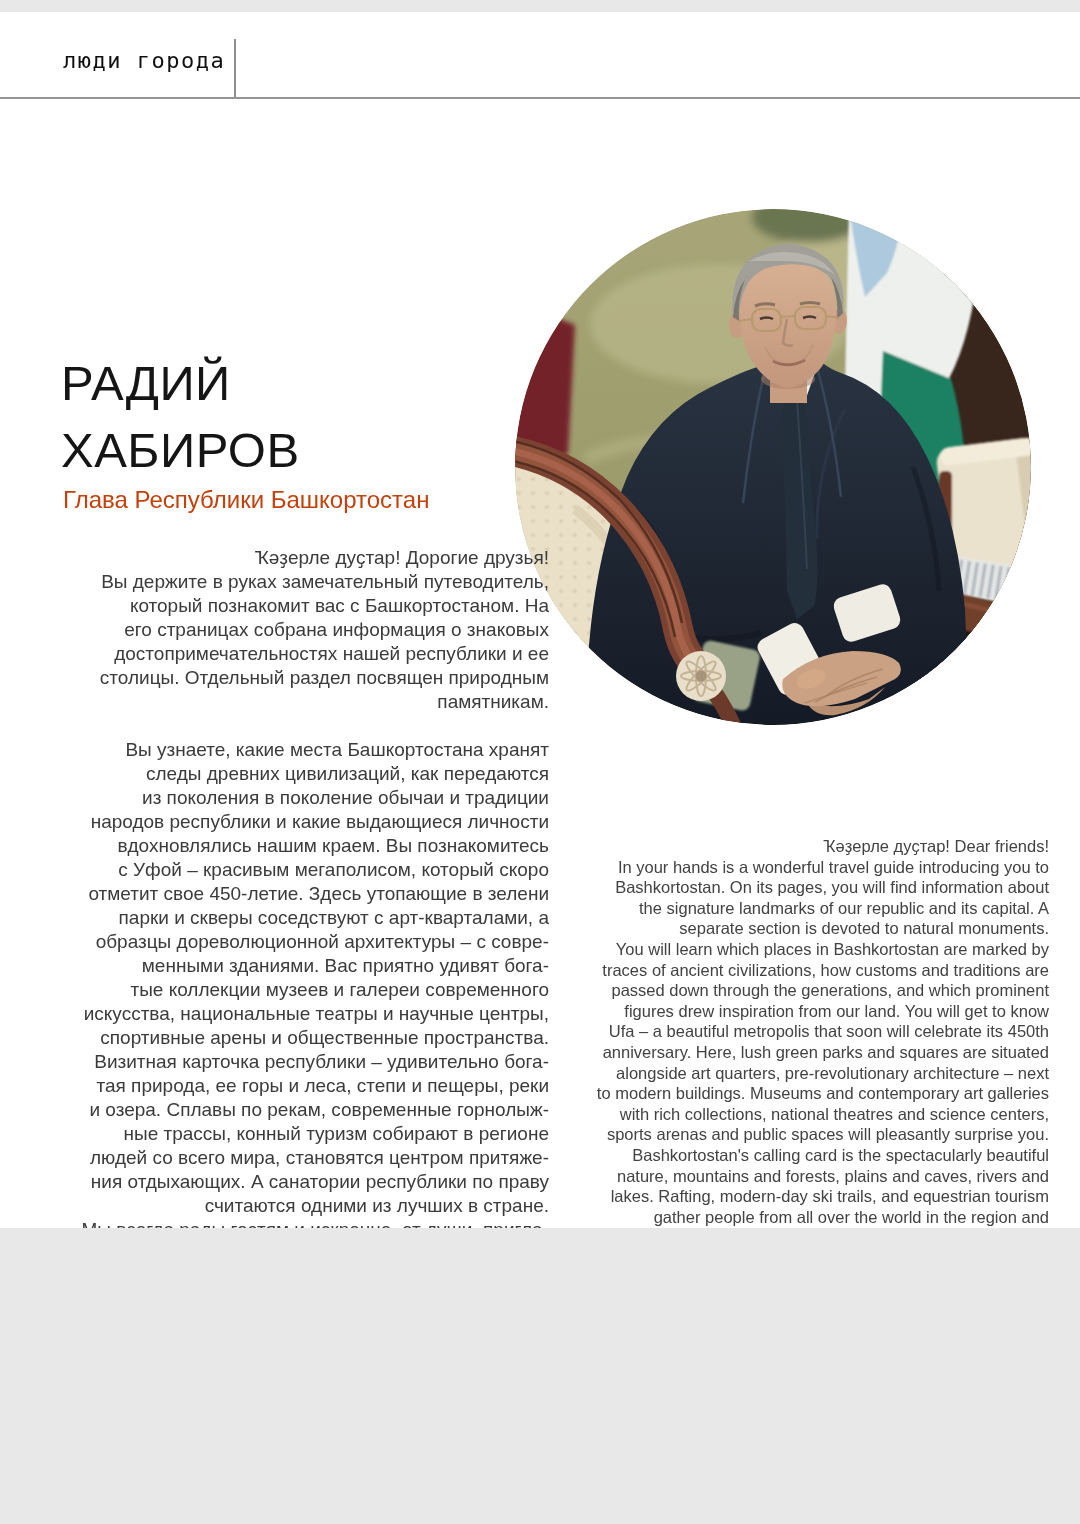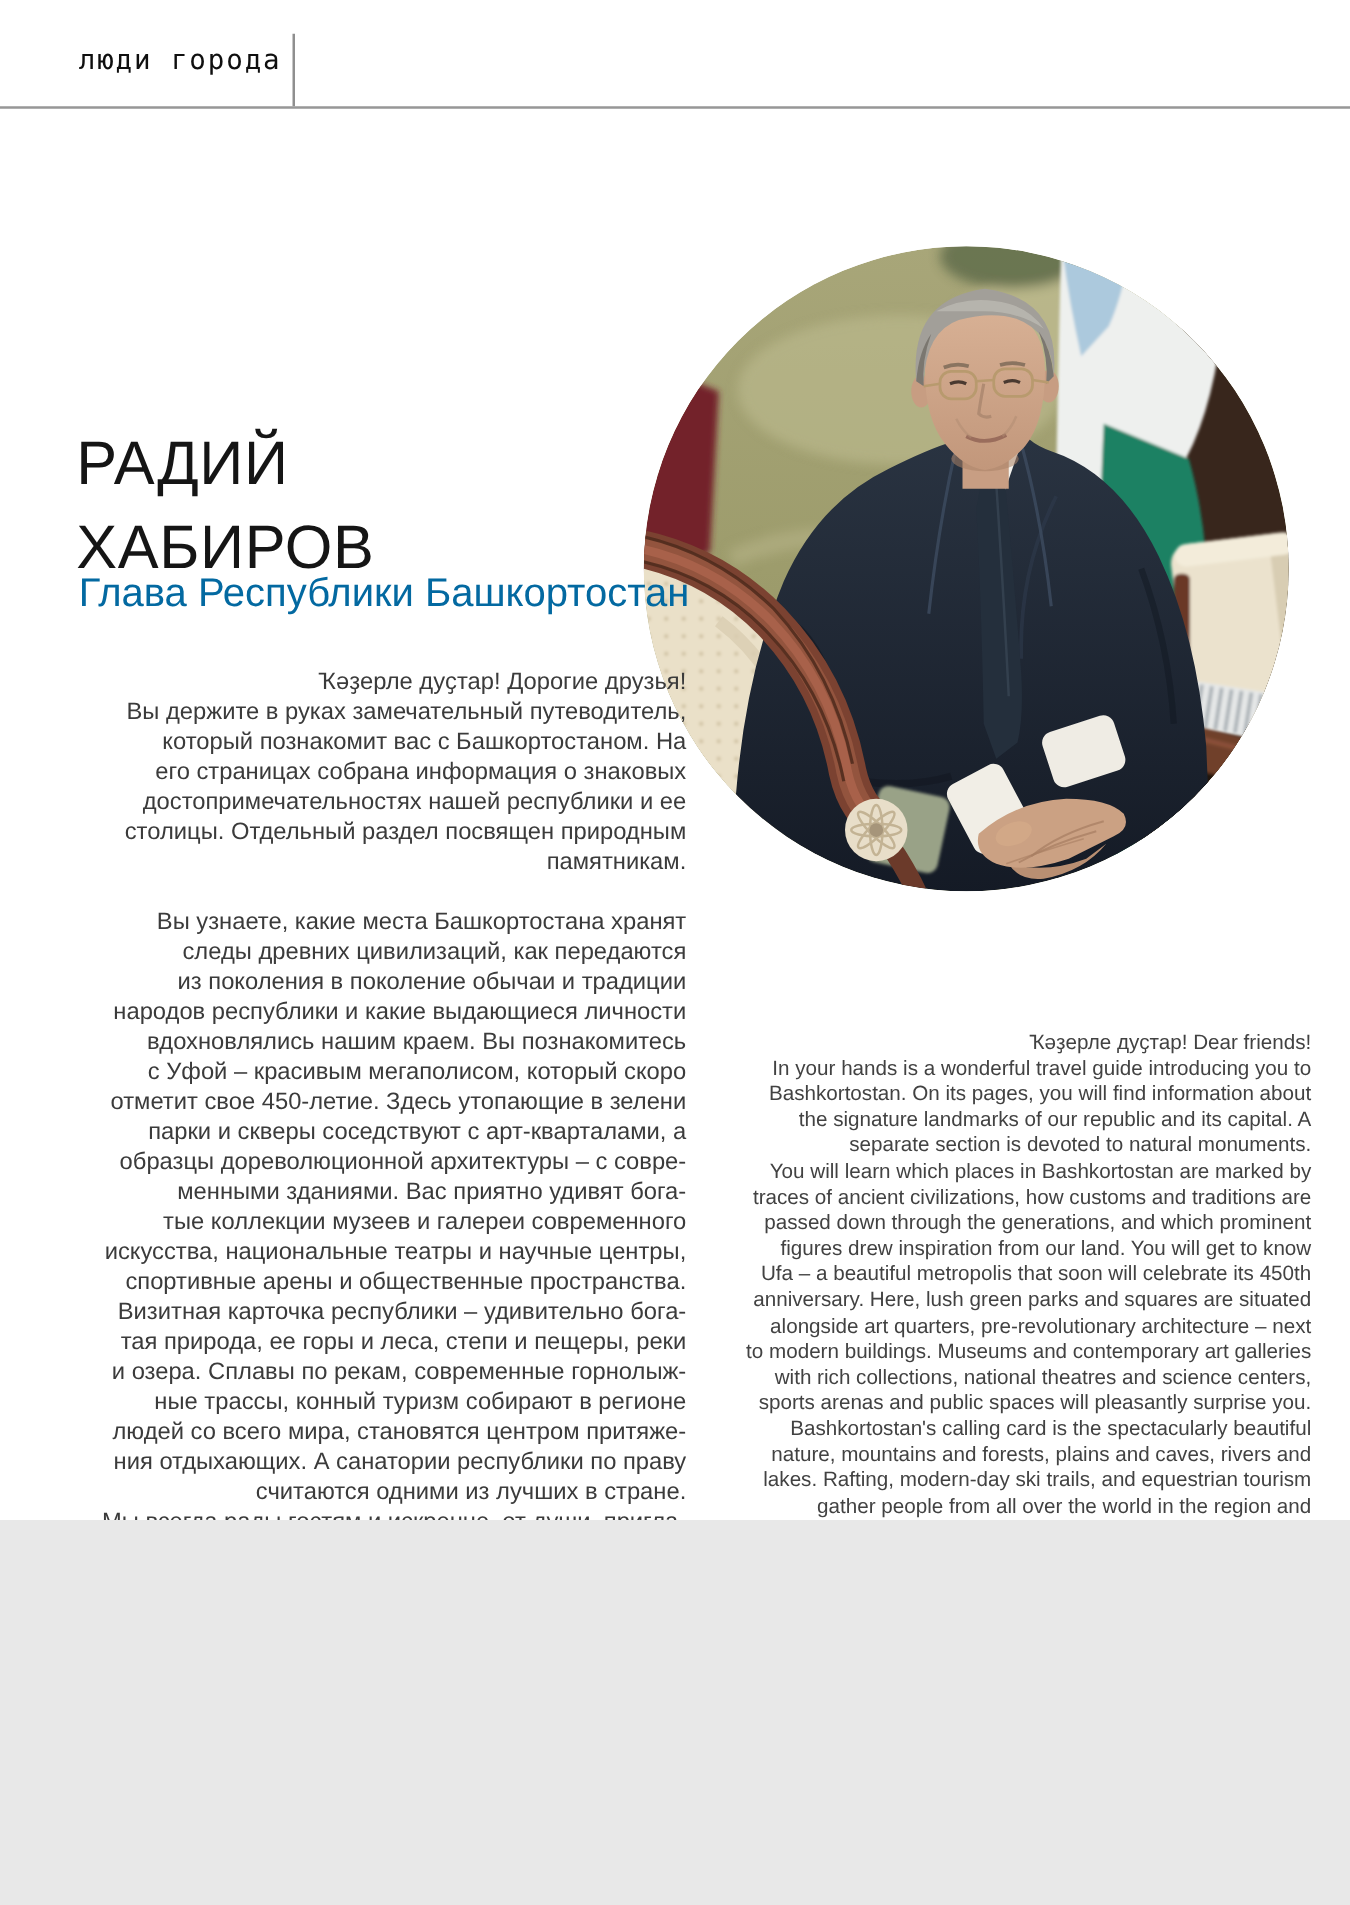--- a/index.html
+++ b/index.html
@@ -2,21 +2,21 @@
 <html><head>
 <meta charset="utf-8">
 <style>
   html,body{margin:0;padding:0;background:#e8e8e8;}
   .page{
     position:relative;
     width:1080px;height:1216px;
     background:#ffffff;
     overflow:hidden;
     font-family:"Liberation Sans",sans-serif;
-    margin:0 auto;
+    margin:12px auto;
   }
   .kicker{
     position:absolute;left:63px;top:36px;
     font-family:"DejaVu Sans Mono",monospace;
     font-size:22px;letter-spacing:1.5px;color:#0f0f0f;
   }
   .vrule{
     position:absolute;left:234px;top:27px;width:1.5px;height:58px;
     background:#8f8f8f;
   }
@@ -27,22 +27,22 @@
   .photo-wrap{
     position:absolute;left:515px;top:197px;width:516px;height:516px;
     border-radius:50%;overflow:hidden;
   }
   .name{
     position:absolute;left:61px;top:338px;margin:0;
     font-size:49px;line-height:67px;font-weight:400;
     letter-spacing:0.5px;color:#151515;white-space:pre-line;
   }
   .role{
-    position:absolute;left:63px;top:456px;margin:0;
-    font-size:32px;font-weight:400;color:#0369a1;
+    position:absolute;left:63px;top:474px;margin:0;
+    font-size:24px;font-weight:400;color:#c2410c;
   }
   .body-ru{
     position:absolute;left:63px;top:534px;width:486px;
     font-size:19px;line-height:24px;color:#3b3b3b;
     white-space:pre-line;
     text-align:right;
   }
   .body-en{
     position:absolute;left:543px;top:824px;width:506px;
     font-size:16.5px;line-height:20.6px;color:#424242;

